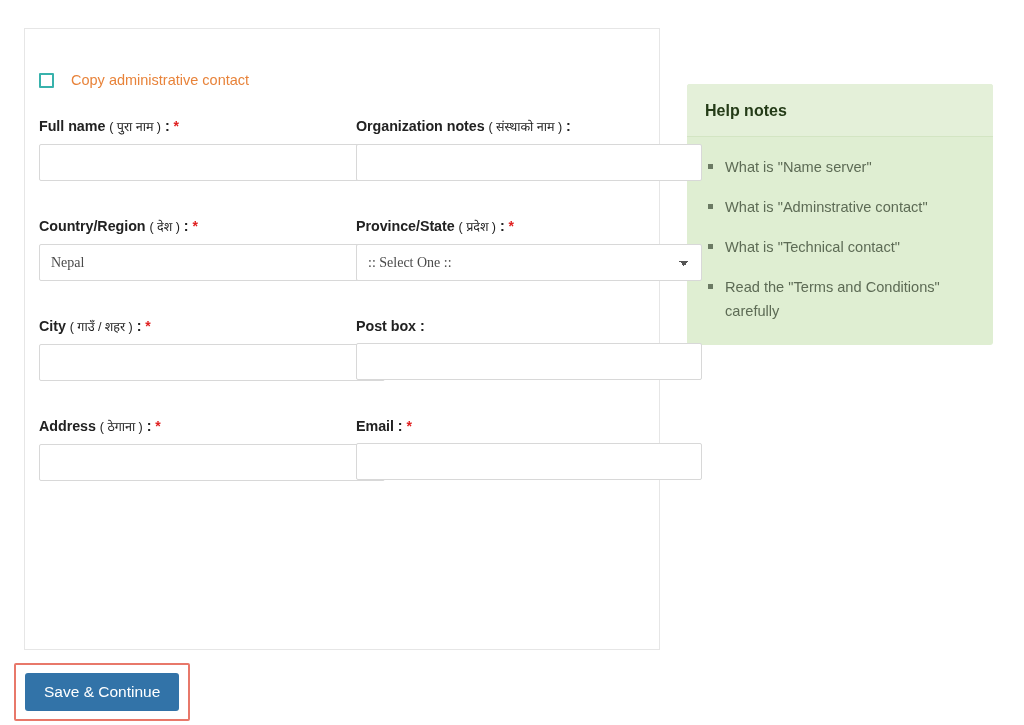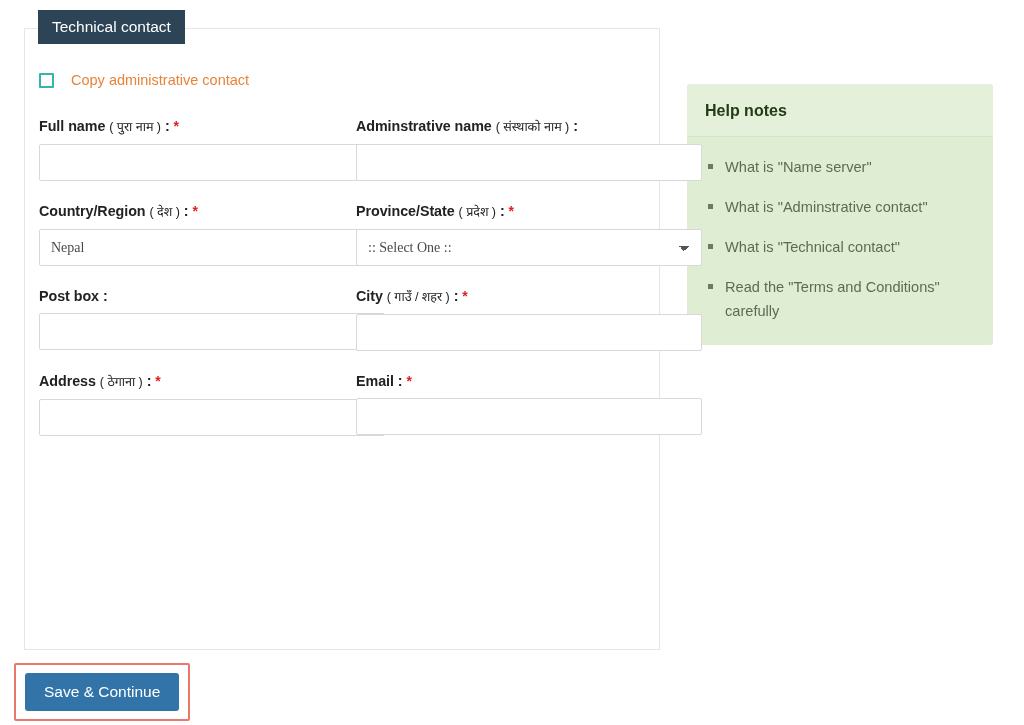--- a/index.html
+++ b/index.html
@@ -75,21 +75,21 @@
     color: #e8833a;
     font-size: 14.5px;
     white-space: nowrap;
     margin-left: 7px;
   }
 
   
   .row {
     display: flex;
     gap: 29px;
-    margin-bottom: 22px;
+    margin-bottom: 37px;
   }
   .col { width: 288px; flex: 0 0 288px; }
 
   label.fld-label {
     display: block;
     font-size: 14.3px;
     font-weight: bold;
     color: #222222;
     margin-bottom: 9px;
     white-space: nowrap;
@@ -199,44 +199,41 @@
     background: #6b7a63;
   }
 </style>
 </head>
 <body>
 
 <div class="page">
 
   <div class="form-card"></div>
 
-  <div class="card-tab">
-    <span>Technical contact</span>
-  </div>
 
   <div class="card-body">
 
     <div class="copy-row">
       <span class="copy-box"></span>
       <span class="copy-label">Copy administrative contact</span>
     </div>
 
     <div class="row">
       <div class="col">
         <label class="fld-label">
           <span>Full name</span>
           <span class="np">( पुरा नाम )</span>
           <span>:</span>
           <span class="req">*</span>
         </label>
         <input class="fld" type="text" value="" style="">
       </div>
       <div class="col">
         <label class="fld-label">
-          <span>Adminstrative name</span>
+          <span>Organization notes</span>
           <span class="np">( संस्थाको नाम )</span>
           <span>:</span>
           <span class="req"></span>
         </label>
         <input class="fld" type="text" value="" style="">
       </div>
     </div>
 
     <div class="row">
       <div class="col">
@@ -259,33 +256,33 @@
         </label>
         <select class="fld">
           <option>:: Select One ::</option>
         </select>
       </div>
     </div>
 
     <div class="row">
       <div class="col">
         <label class="fld-label">
+          <span>City</span>
+          <span class="np">( गाउँ / शहर )</span>
+          <span>:</span>
+          <span class="req">*</span>
+        </label>
+        <input class="fld" type="text" value="" style="">
+      </div>
+      <div class="col">
+        <label class="fld-label">
           <span>Post box</span>
           <span class="np"></span>
           <span>:</span>
           <span class="req"></span>
-        </label>
-        <input class="fld" type="text" value="" style="">
-      </div>
-      <div class="col">
-        <label class="fld-label">
-          <span>City</span>
-          <span class="np">( गाउँ / शहर )</span>
-          <span>:</span>
-          <span class="req">*</span>
         </label>
         <input class="fld" type="text" value="" style="">
       </div>
     </div>
 
     <div class="row">
       <div class="col">
         <label class="fld-label">
           <span>Address</span>
           <span class="np">( ठेगाना )</span>

